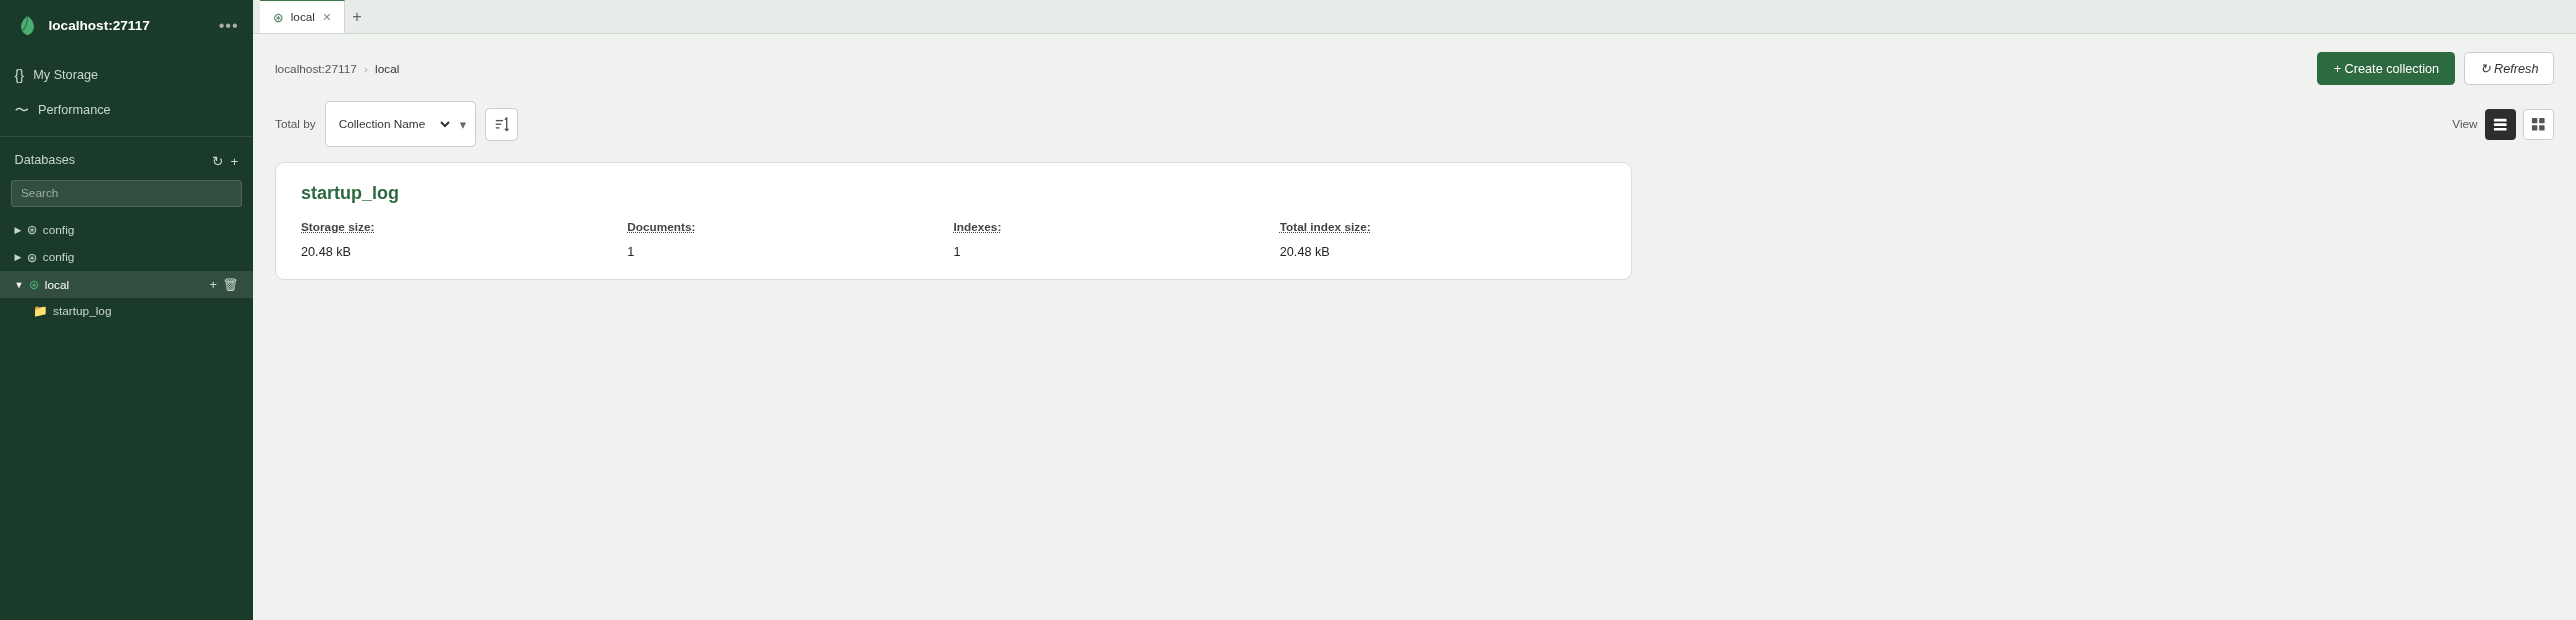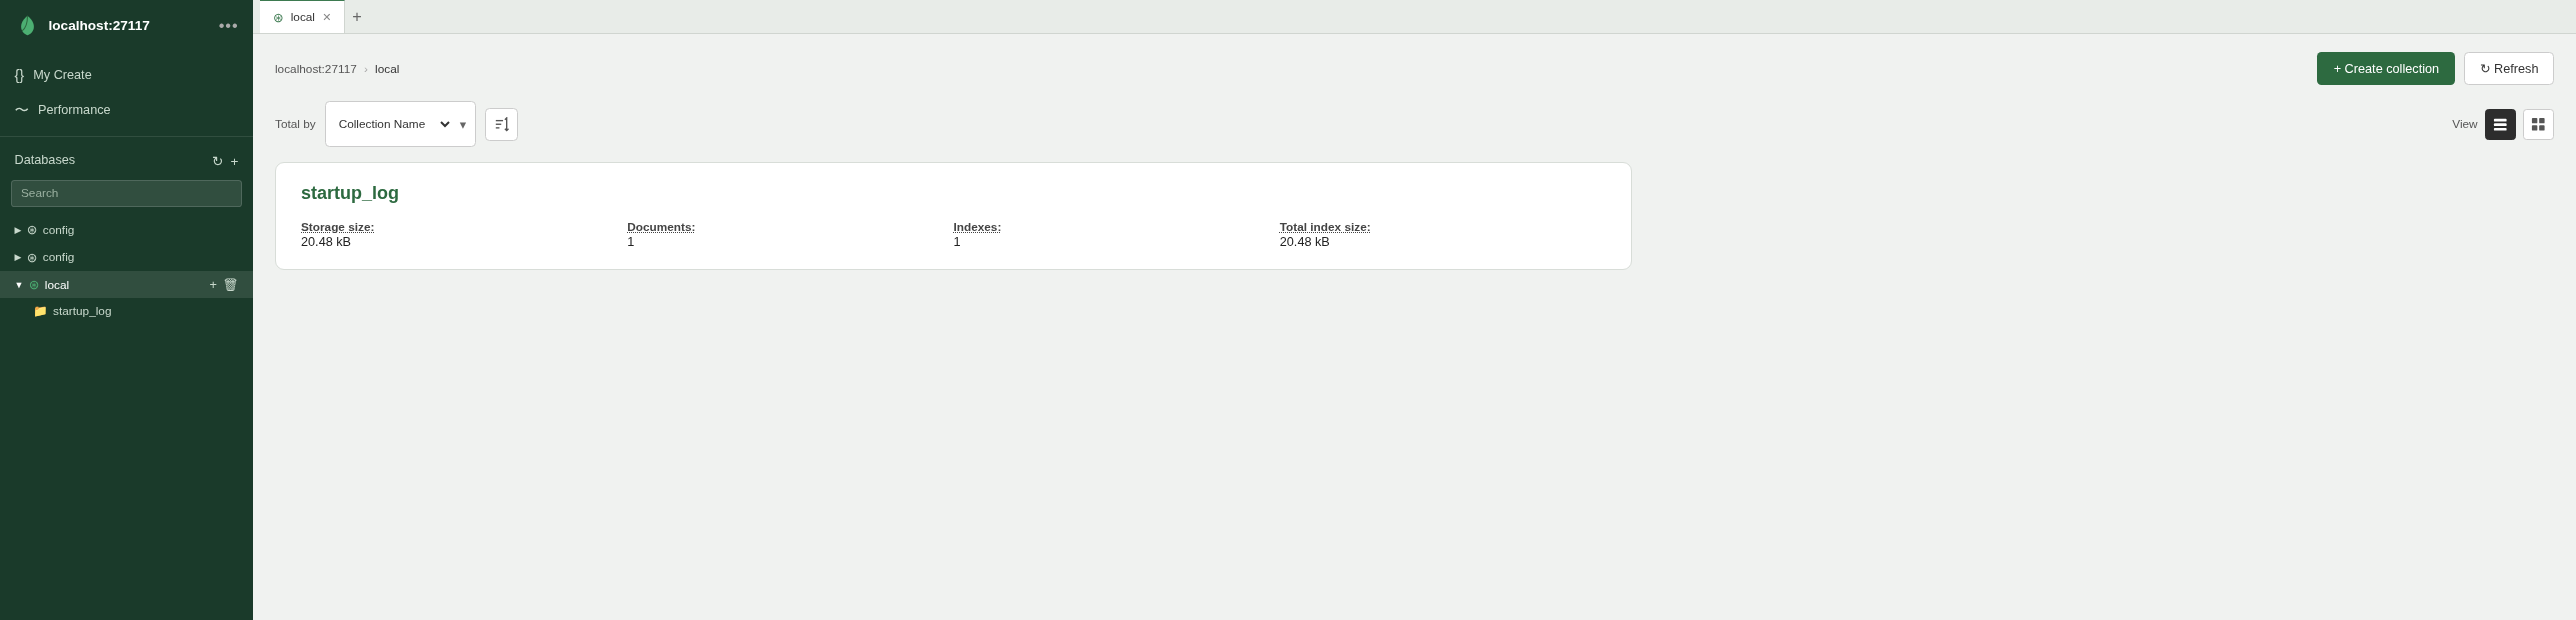--- a/index.html
+++ b/index.html
@@ -205,20 +205,21 @@
       background: #fff;
       color: #333;
       border: 1.4px solid #ccc;
       border-radius: 4.5px;
       padding: 8.1px 14.5px;
       font-size: 12.7px;
       cursor: pointer;
       display: flex;
       align-items: center;
       gap: 5.4px;
+      font-style: italic;
     }
 
     
     .sort-bar {
       display: flex;
       align-items: center;
       gap: 9px;
       margin-bottom: 14.5px;
     }
     .sort-label { font-size: 11.8px; color: #555; }
@@ -303,21 +304,21 @@
     }
     .stat-item {
       flex: 1;
     }
     .stat-label {
       font-size: 11.8px;
       color: #444;
       font-weight: 600;
       text-decoration: underline;
       text-decoration-style: dotted;
-      margin-bottom: 1px;
+      margin-bottom: 11px;
     }
     .stat-value {
       font-size: 12.7px;
       color: #222;
     }
   </style>
 </head>
 <body>
 
 <div class="sidebar">
@@ -328,21 +329,21 @@
       <path d="M14 3 C8 8 5 14 8 20 C10 24 14 25 14 25 C14 25 18 24 20 20 C23 14 20 8 14 3Z" fill="#4caf72"></path>
       <path d="M14 3 C14 10 12 17 8 20" stroke="#2d6a40" stroke-width="1.2" fill="none"></path>
     </svg>
     <span class="sidebar-header-title">localhost:27117</span>
     <span class="sidebar-header-dots">•••</span>
   </div>
 
   <div class="sidebar-nav">
     <div class="sidebar-nav-item">
       <span class="sidebar-nav-icon">{}</span>
-      <span>My Create</span>
+      <span>My Storage</span>
     </div>
     <div class="sidebar-nav-item">
       <span class="sidebar-nav-icon">〜</span>
       <span>Performance</span>
     </div>
   </div>
 
   <div class="sidebar-section">
     <div class="sidebar-section-header">
       <span class="sidebar-section-header-label">Databases</span>

